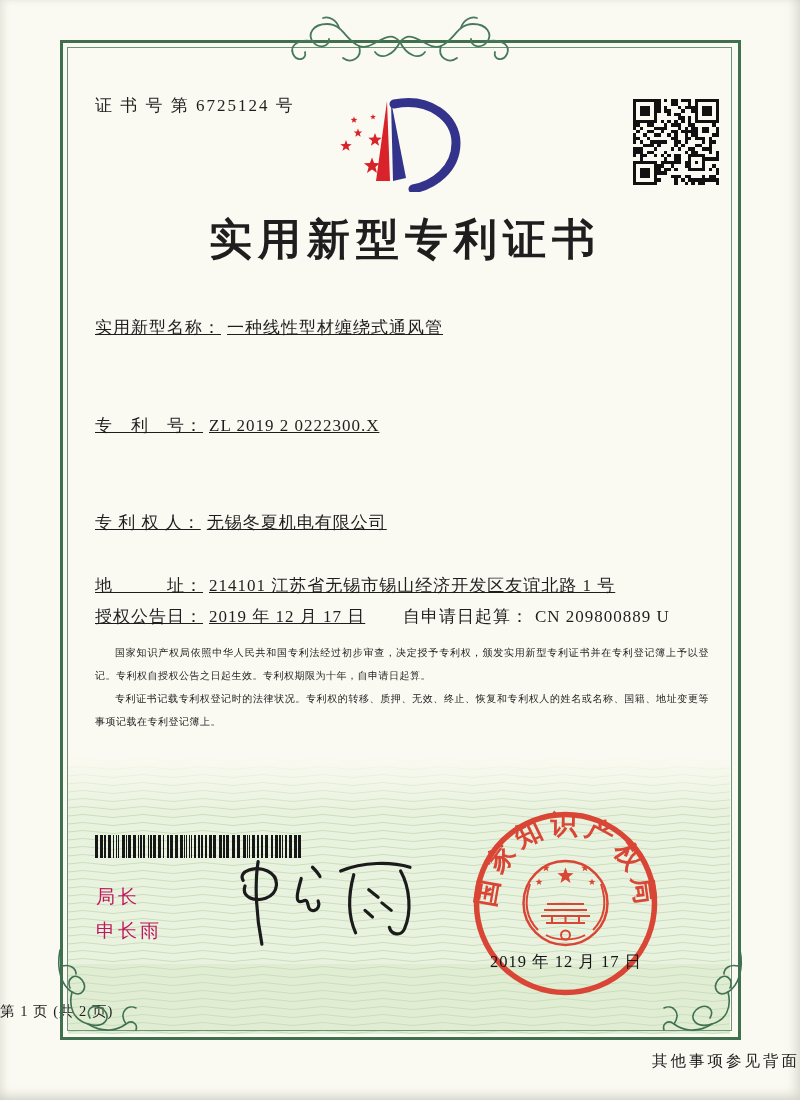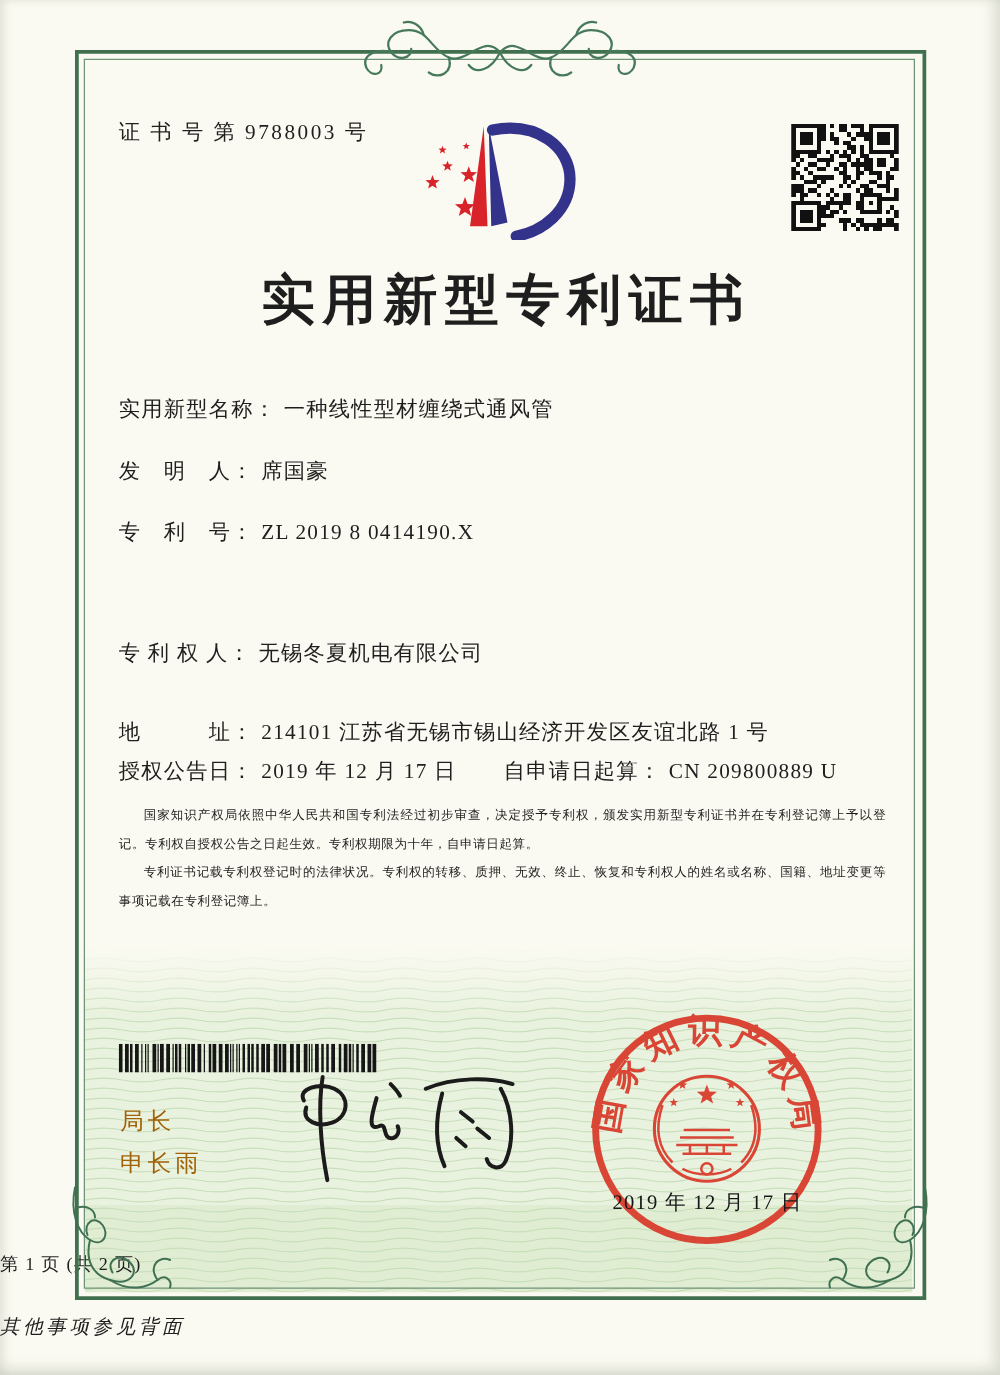--- a/index.html
+++ b/index.html
@@ -8,33 +8,33 @@
         font-family:"Liberation Serif","DejaVu Serif",serif;color:#1e1e1e;
         box-shadow:inset -5px -5px 10px rgba(140,148,132,.28), inset 4px 0 7px rgba(140,148,132,.16);}
   .frame-outer{position:absolute;left:60px;top:40px;width:675px;height:994px;border:3px solid #41704f;z-index:3;pointer-events:none;}
   .frame-inner{position:absolute;left:67px;top:47px;width:663px;height:982px;border:1px solid #6d9477;z-index:3;pointer-events:none;}
   .band{position:absolute;left:68px;top:756px;width:662px;height:278px;z-index:1;}
   .band-fade{position:absolute;left:0;top:0;width:100%;height:56px;background:linear-gradient(#fbfaf2,rgba(251,250,242,0));}
   .cert-no{position:absolute;left:95px;top:94px;font-size:17px;letter-spacing:2px;z-index:2;}
   .logo{position:absolute;left:328px;top:92px;z-index:2;}
   .qr{position:absolute;left:633px;top:99px;z-index:2;}
   .title{position:absolute;left:0;right:0;top:211px;text-align:center;font-size:43px;font-weight:bold;letter-spacing:6px;z-index:2;padding-left:10px;}
-  .row{position:absolute;left:95px;font-size:17px;z-index:2;white-space:nowrap;}
+  .row{position:absolute;left:95px;font-size:17px;z-index:2;white-space:nowrap;text-decoration:underline;}
   .row .lbl{letter-spacing:1px;}
   .row .val{margin-left:6px;letter-spacing:1px;}
   .grant2{position:absolute;left:308px;top:0;}
   .paras{position:absolute;left:95px;top:641px;width:614px;z-index:2;}
   .paras p{margin:0;font-size:10px;line-height:23px;text-align:justify;text-indent:2em;letter-spacing:.5px;}
   .barcode{position:absolute;left:95px;top:835px;z-index:2;}
-  .signer{position:absolute;left:96px;font-family:"Liberation Sans","DejaVu Sans",sans-serif;font-size:19px;letter-spacing:3px;color:#a16207;z-index:2;}
+  .signer{position:absolute;left:96px;font-family:"Liberation Sans","DejaVu Sans",sans-serif;font-size:19px;letter-spacing:3px;color:#be185d;z-index:2;}
   .signature{position:absolute;left:215px;top:846px;z-index:2;}
   .seal{position:absolute;left:468px;top:806px;z-index:2;opacity:.93;}
   .seal-date{position:absolute;left:471px;top:951px;width:190px;text-align:center;font-size:16.5px;letter-spacing:1px;color:#151515;z-index:3;}
   .page-info{position:absolute;left:0;right:0;top:1002px;text-align:left;font-size:14.5px;letter-spacing:1px;z-index:2;}
-  .back-note{position:absolute;left:0;right:0;top:1051px;text-align:left;font-size:15.5px;letter-spacing:3px;z-index:2;font-style:italic;}
+  .back-note{position:absolute;left:0;right:0;top:1051px;text-align:right;font-size:15.5px;letter-spacing:3px;z-index:2;}
   .ornament-top{position:absolute;left:265px;top:8px;z-index:4;}
   .ornament-bl{position:absolute;left:48px;top:946px;z-index:4;}
   .ornament-br{position:absolute;left:656px;top:946px;z-index:4;transform:scaleX(-1);}
 </style>
 </head>
 <body>
 
 <div class="page">
 
   <div class="band">
@@ -85,21 +85,21 @@
   <svg class="ornament-br" width="96" height="92" viewBox="0 0 96 92">
     <g fill="none" stroke="#3f7152" stroke-width="1.6" stroke-linecap="round">
       <path d="M12,4 C8,24 14,40 24,46 C34,52 40,42 34,34 C28,26 18,32 22,42"></path>
       <path d="M24,46 C20,62 26,74 40,78 C56,83 64,72 56,64 C48,56 36,62 42,72"></path>
       <path d="M40,78 C56,88 70,84 78,78 C84,73 90,78 88,84"></path>
       <path d="M78,78 C70,66 80,58 88,62"></path>
       <path d="M14,20 C22,18 28,22 28,28"></path>
     </g>
   </svg>
 
-  <div class="cert-no">证 书 号 第 9788003 号</div>
+  <div class="cert-no">证 书 号 第 6725124 号</div>
 
   <svg class="logo" width="148" height="100" viewBox="0 0 148 100">
     <path d="M66,12 C102,5 128,26 128,51 C128,77 106,93 85,97" fill="none" stroke="#34338b" stroke-width="9" stroke-linecap="round"></path>
     <polygon points="48,89 59,9 62,89" fill="#d8232a"></polygon>
     <polygon points="65,89 63,9 78,86" fill="#34338b"></polygon>
     <g id="logo-stars" fill="#d8232a">
         <polygon points="44.00,65.50 46.10,71.11 52.08,71.37 47.40,75.10 49.00,80.88 44.00,77.57 39.00,80.88 40.60,75.10 35.92,71.37 41.90,71.11"></polygon>
         <polygon points="47.00,41.00 48.73,45.62 53.66,45.84 49.80,48.91 51.11,53.66 47.00,50.94 42.89,53.66 44.20,48.91 40.34,45.84 45.27,45.62"></polygon>
         <polygon points="30.00,36.50 31.11,39.47 34.28,39.61 31.80,41.58 32.65,44.64 30.00,42.89 27.35,44.64 28.20,41.58 25.72,39.61 28.89,39.47"></polygon>
         <polygon points="18.00,48.00 19.48,51.96 23.71,52.15 20.40,54.78 21.53,58.85 18.00,56.52 14.47,58.85 15.60,54.78 12.29,52.15 16.52,51.96"></polygon>
@@ -427,25 +427,22 @@
       <rect x="19" y="24" width="1" height="1" fill="#111"></rect>
       <rect x="20" y="24" width="1" height="1" fill="#111"></rect>
       <rect x="24" y="24" width="1" height="1" fill="#111"></rect>
     </svg>
 
   <div class="title">实用新型专利证书</div>
 
   <div class="row" style="top:316px">
     <span class="lbl">实用新型名称：</span><span class="val">一种线性型材缠绕式通风管</span>
   </div>
-  <div class="row" style="top:365px">
-    <span class="lbl">发　明　人：</span><span class="val">席国豪</span>
-  </div>
   <div class="row" style="top:414px">
-    <span class="lbl">专　利　号：</span><span class="val">ZL 2019 8 0414190.X</span>
+    <span class="lbl">专　利　号：</span><span class="val">ZL 2019 2 0222300.X</span>
   </div>
   <div class="row" style="top:511px">
     <span class="lbl">专 利 权 人：</span><span class="val">无锡冬夏机电有限公司</span>
   </div>
   <div class="row" style="top:574px">
     <span class="lbl">地　　　址：</span><span class="val">214101 江苏省无锡市锡山经济开发区友谊北路 1 号</span>
   </div>
   <div class="row" style="top:605px">
     <span class="lbl">授权公告日：</span><span class="val">2019 年 12 月 17 日</span>
     <span class="grant2">

